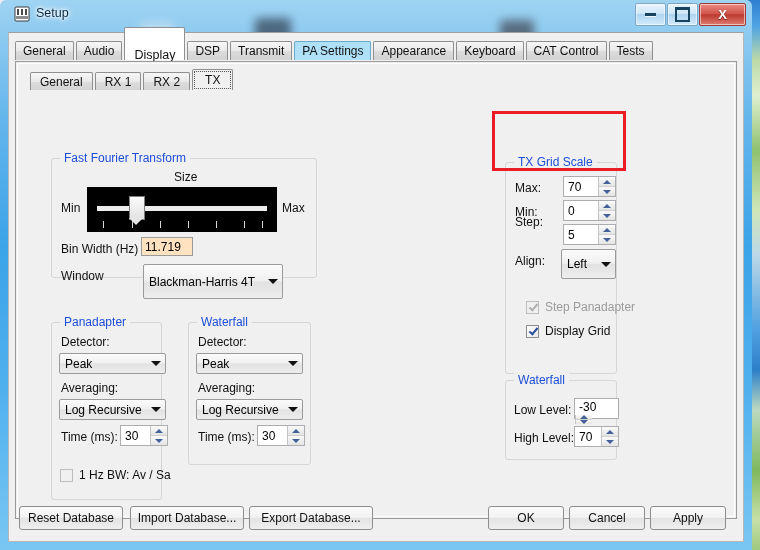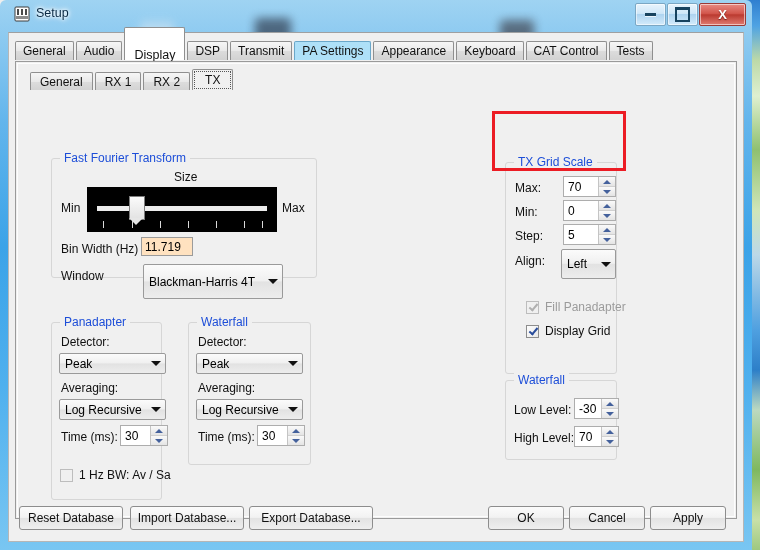--- a/index.html
+++ b/index.html
@@ -368,21 +368,21 @@
             <span class="sbtns">
               <span class="sb">
                   <i class="tri-up"></i>
                 </span>
               <span class="sb">
                   <i class="tri-dn"></i>
                 </span>
             </span>
           </div>
 
-          <span class="lbl" style="left:9px;top:66px;">Step:</span>
+          <span class="lbl" style="left:9px;top:52px;">Step:</span>
           <div class="spin" style="left:57px;top:61px;width:53px;height:21px;">
             <span class="sval">5</span>
             <span class="sbtns">
               <span class="sb">
                   <i class="tri-up"></i>
                 </span>
               <span class="sb">
                   <i class="tri-dn"></i>
                 </span>
             </span>
@@ -393,36 +393,36 @@
             <span class="ctext">Left</span>
             <span class="carrow">
                 <i></i>
               </span>
           </div>
 
           <div class="chk" style="left:20px;top:137px;">
             <span class="chkbox disabled">
                 <span class="tick"></span>
               </span>
-            <span class="lbl disabled" style="position:static;">Fill Panadapter</span>
+            <span class="lbl disabled" style="position:static;">Step Panadapter</span>
           </div>
 
           <div class="chk" style="left:20px;top:161px;">
             <span class="chkbox">
                 <span class="tick"></span>
               </span>
             <span>Display Grid</span>
           </div>
         </div>
 
         <div class="group" style="left:475px;top:290px;width:112px;height:80px;">
           <span class="gtitle">Waterfall</span>
 
           <span class="lbl" style="left:8px;top:22px;">Low Level:</span>
-          <div class="spin" style="left:68px;top:17px;width:45px;height:21px;">
+          <div class="spin" style="left:68px;top:17px;width:45px;height:21px;flex-direction:column;">
             <span class="sval">-30</span>
             <span class="sbtns">
               <span class="sb">
                   <i class="tri-up"></i>
                 </span>
               <span class="sb">
                   <i class="tri-dn"></i>
                 </span>
             </span>
           </div>

